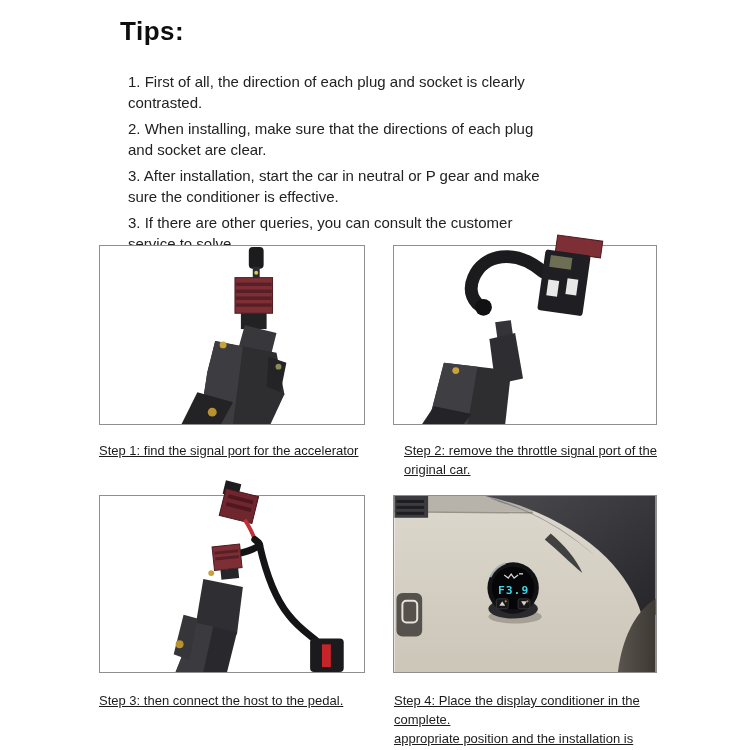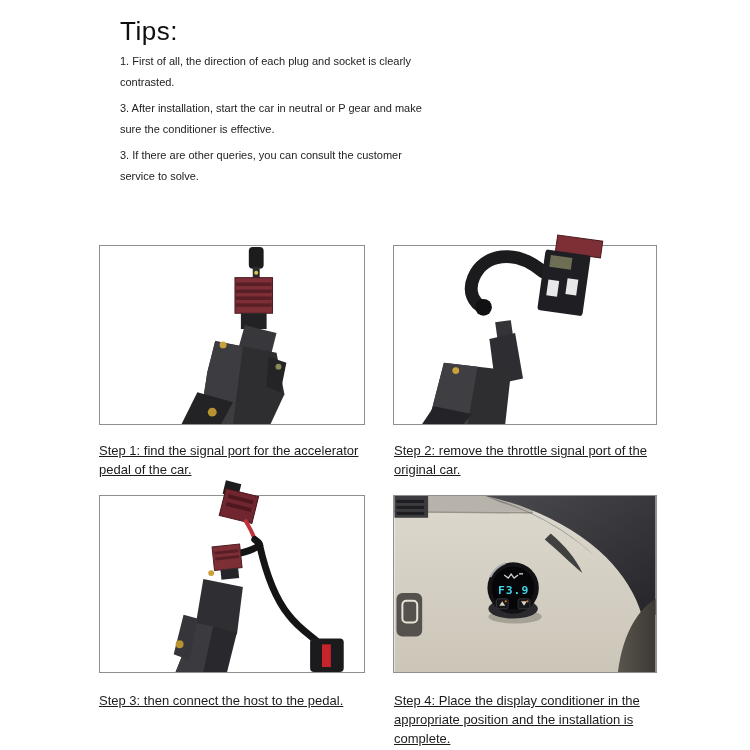--- a/index.html
+++ b/index.html
@@ -1,51 +1,55 @@
 <!DOCTYPE html>
 <html><head>
 <meta charset="utf-8">
 <style>
   * { margin:0; padding:0; box-sizing:border-box; }
   html,body { width:750px; height:750px; overflow:hidden; }
   body { font-family:"Liberation Sans", sans-serif; background:#ffffff; color:#1f1f1f; }
   .page { position:relative; width:750px; height:750px; background:#ffffff; }
 
   .header { position:absolute; left:120px; top:16px; width:548px; }
-  .title { font-size:26px; line-height:30px; font-weight:normal; color:#0e0e0e; letter-spacing:0.5px; margin-bottom:5px; }
-  .tip { font-size:11px; line-height:21px; color:#222; margin-bottom:5px; font-weight:500; }
+  .title { font-size:26px; line-height:30px; font-weight:bold; color:#0e0e0e; letter-spacing:0.5px; margin-bottom:25px; }
+  .tip { font-size:15px; line-height:21px; color:#222; margin-bottom:5px; font-weight:500;margin-left:8px; }
   .tip .line { display:block; white-space:nowrap; }
 
   .fig { position:absolute; background:#ffffff; border:1px solid #8f8f8f; }
   .fig svg { display:block; width:100%; height:100%; overflow:visible; }
   #fig1 { left:99px;  top:245px; width:266px; height:180px; }
   #fig2 { left:393px; top:245px; width:264px; height:180px; }
   #fig3 { left:99px;  top:495px; width:266px; height:178px; }
   #fig4 { left:393px; top:495px; width:264px; height:178px; }
   #fig4 svg { overflow:hidden; }
 
   .cap { position:absolute; font-size:13px; line-height:19px; color:#1c1c1c; }
   .cap div { white-space:nowrap;text-decoration:underline; }
   #cap1 { left:99px;  top:441px; }
-  #cap2 { left:394px; top:441px; }
+  #cap2 { left:404px; top:441px; }
   #cap3 { left:99px;  top:691px; }
   #cap4 { left:394px; top:691px; }
 
   .mono { font-family:"DejaVu Sans Mono", monospace; }
 </style>
 </head>
 <body>
 
 <div class="page">
 
   <div class="header">
     <div class="title">Tips:</div>
     <p class="tip">
       <span class="line">1. First of all, the direction of each plug and socket is clearly</span>
       <span class="line">contrasted.</span>
+    </p>
+    <p class="tip">
+      <span class="line">2. When installing, make sure that the directions of each plug</span>
+      <span class="line">and socket are clear.</span>
     </p>
     <p class="tip">
       <span class="line">3. After installation, start the car in neutral or P gear and make</span>
       <span class="line">sure the conditioner is effective.</span>
     </p>
     <p class="tip">
       <span class="line">3. If there are other queries, you can consult the customer</span>
       <span class="line">service to solve.</span>
     </p>
   </div>
@@ -97,21 +101,20 @@
         <polygon points="50,118 118,126 112,180 34,180" fill="#2e2e31"></polygon>
         <polygon points="50,118 84,122 74,180 34,180" fill="#3e3e43"></polygon>
         <circle cx="62" cy="126" r="3.5" fill="#c9a23c"></circle>
         <polygon points="40,162 78,170 70,180 28,180" fill="#242428"></polygon>
       </g>
     </svg>
   </figure>
 
   <figcaption class="cap" id="cap1">
     <div>Step 1: find the signal port for the accelerator</div>
-    <div>pedal of the car.</div>
   </figcaption>
 
   <figcaption class="cap" id="cap2">
     <div>Step 2: remove the throttle signal port of the</div>
     <div>original car.</div>
   </figcaption>
 
   <figure class="fig" id="fig3">
     <svg viewBox="0 0 266 178">
       <g transform="rotate(14 140 6)">
@@ -203,17 +206,17 @@
       </g>
     </svg>
   </figure>
 
   <figcaption class="cap" id="cap3">
     <div>Step 3: then connect the host to the pedal.</div>
   </figcaption>
 
   <figcaption class="cap" id="cap4">
     <div>Step 4: Place the display conditioner in the</div>
+    <div>complete.</div>
     <div>appropriate position and the installation is</div>
-    <div>complete.</div>
   </figcaption>
 
 </div>
 
 </body></html>

